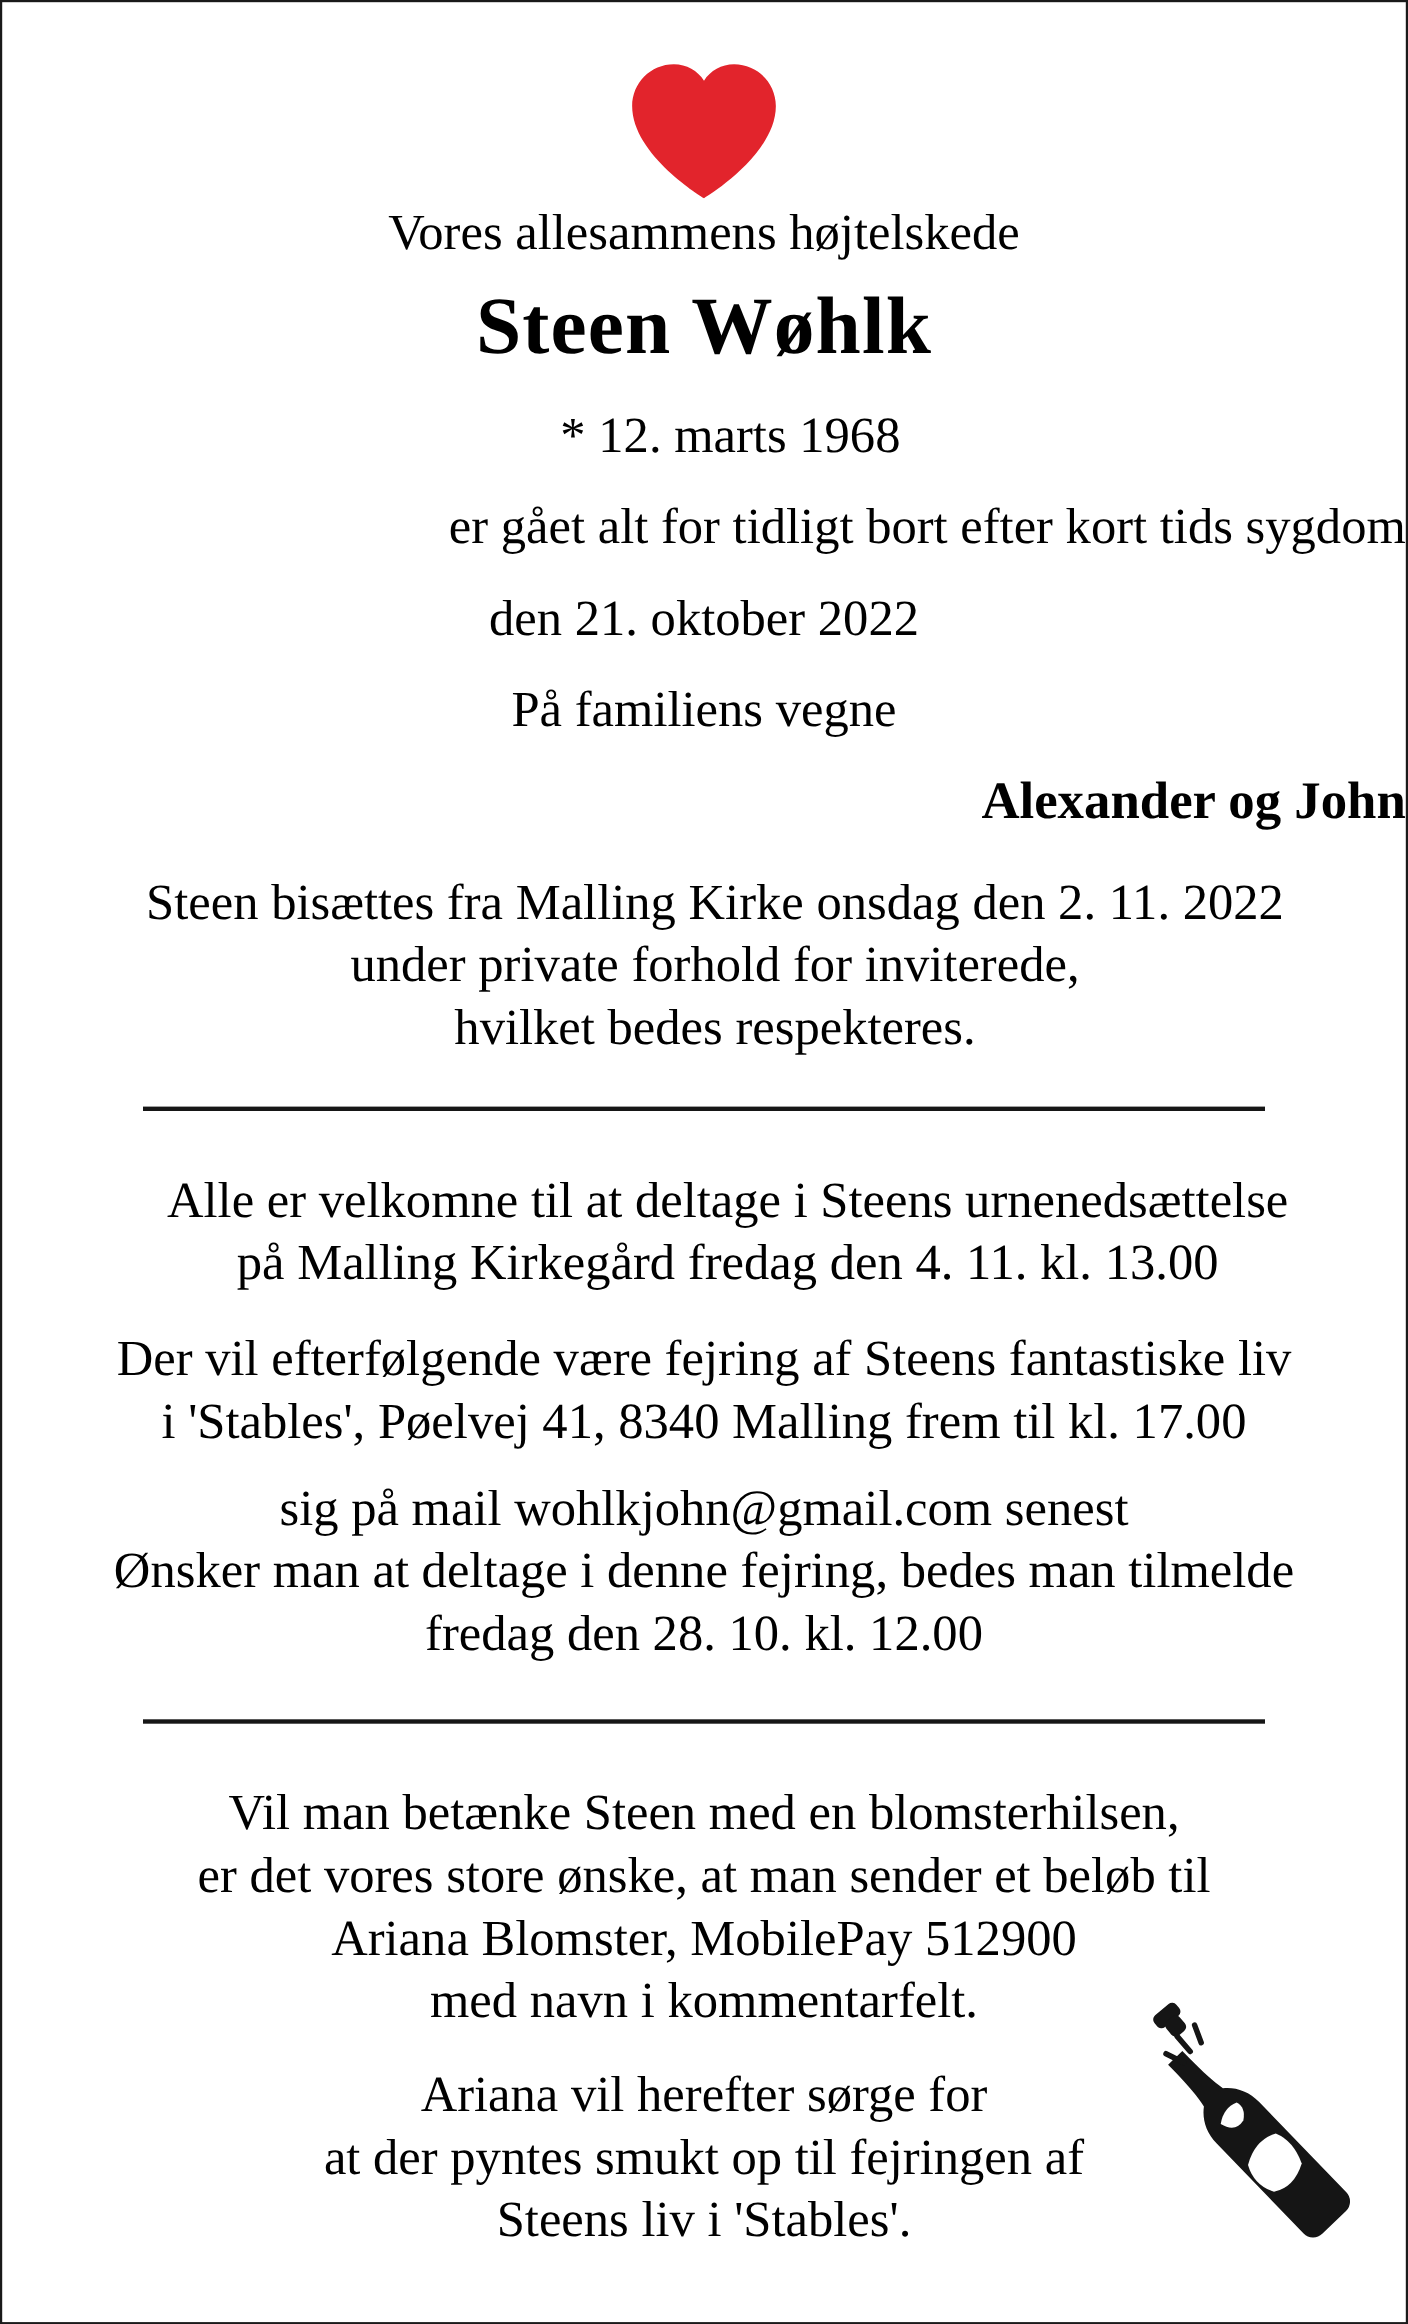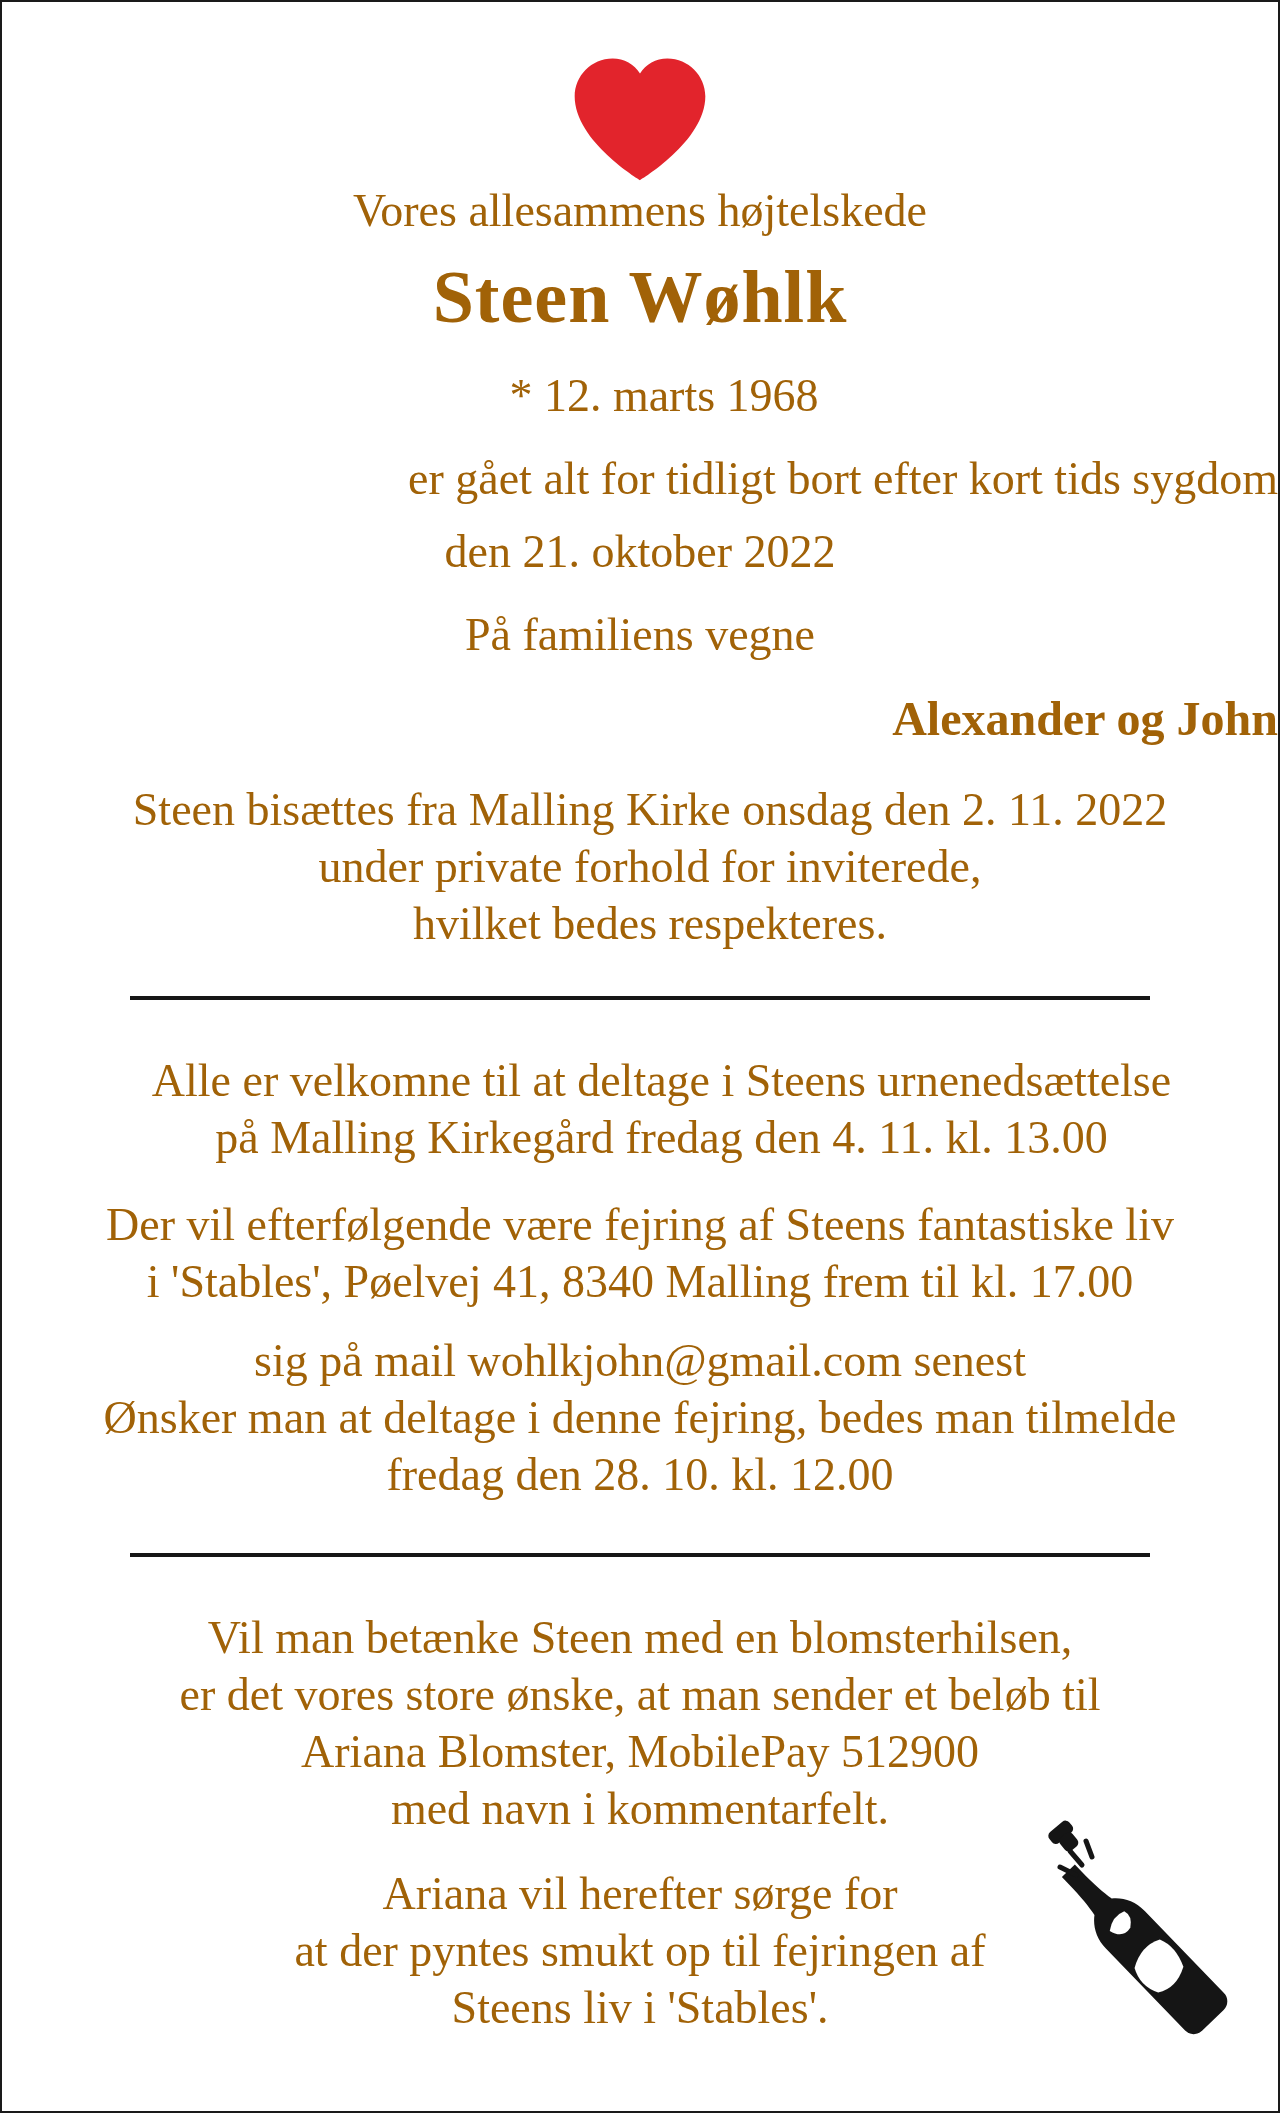--- a/index.html
+++ b/index.html
@@ -6,42 +6,42 @@
   body { width: 1280px; height: 2113px; }
   .page {
     box-sizing: border-box;
     width: 1280px;
     height: 2113px;
     border: 2px solid #1a1a1a;
     background: #ffffff;
     position: relative;
     overflow: hidden;
     font-family: "Liberation Serif", "DejaVu Serif", serif;
-    color: #a16207;
+    color: #000000;
     text-align: center;
   }
   .heart-wrap { margin-top: 52px; height: 128px; display: flex; justify-content: center; align-items: flex-start; }
   .heart-wrap svg { width: 142px; height: 128px; display: block; }
 
   .line {
     font-size: 46px;
     line-height: 57px;
     white-space: nowrap;
   }
   .tribute { margin-top: 0; }
   .name {
     font-size: 74px;
     line-height: 88px;
     font-weight: bold;
     margin: 14px 0 0 0;
     letter-spacing: 1px;
   }
   .birth   { margin-top: 26px; padding-left: 48px; }
   .death1  { margin-top: 26px; text-align: right; }
-  .death2  { margin-top: 16px; }
+  .death2  { margin-top: 26px; }
   .behalf  { margin-top: 26px; }
   .family  { margin-top: 26px; font-size: 48px; line-height: 60px; font-weight: bold; text-align: right; }
   .para { margin: 0; }
   .para .line { display: block; }
   .funeral    { margin-top: 32px; padding-left: 20px; }
   .urn        { margin-top: 52px; padding-left: 43px; }
   .celebration{ margin-top: 30px; }
   .rsvp       { margin-top: 22px; }
   .flowers    { margin-top: 52px; }
   .decoration { margin-top: 28px; }

